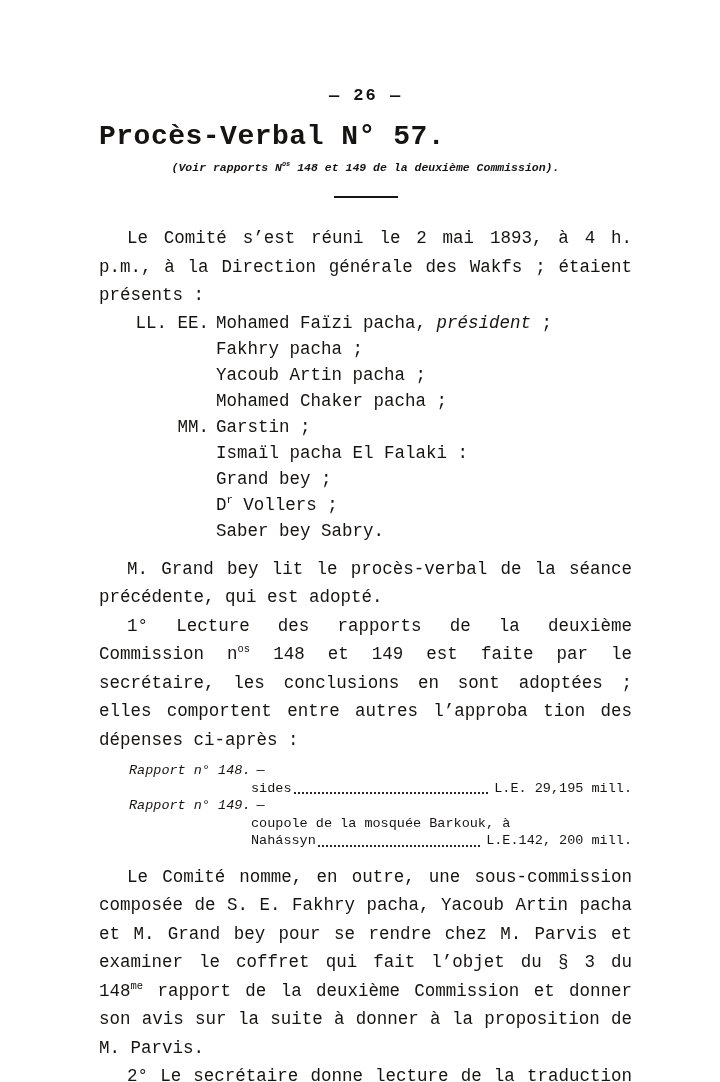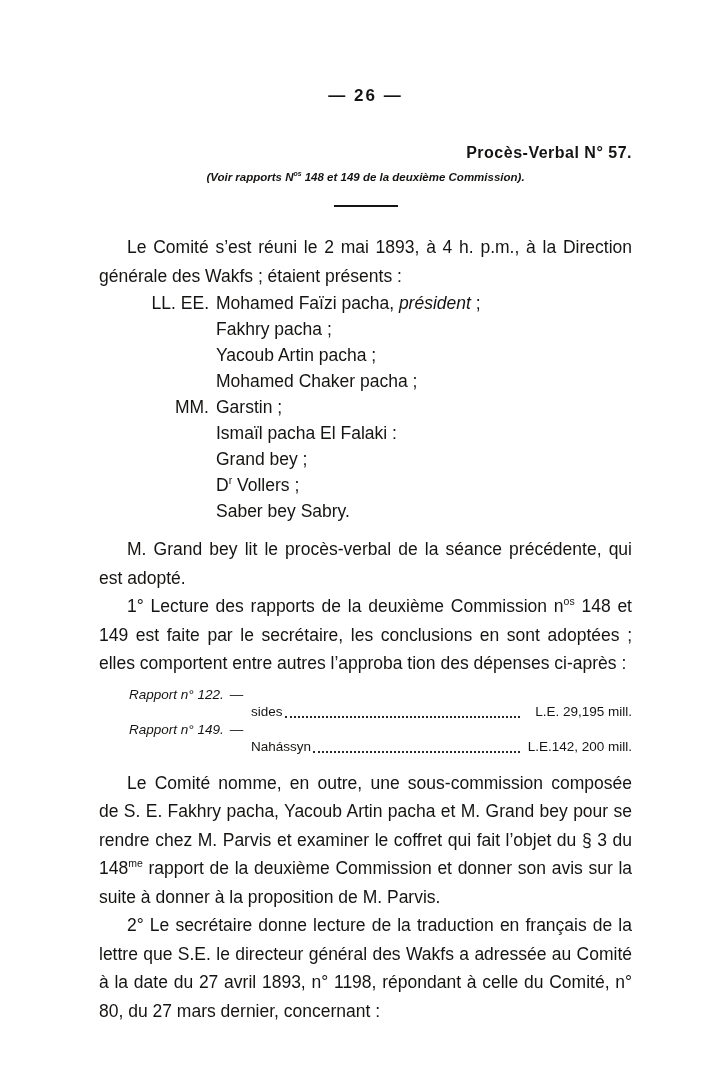--- a/index.html
+++ b/index.html
@@ -6,41 +6,41 @@
     margin: 0;
     padding: 0;
     background: #ffffff;
   }
   .sheet {
     position: relative;
     width: 720px;
     height: 1082px;
     background: #ffffff;
     overflow: hidden;
-    font-family: Liberation Sans, sans-serif;
+    font-family: Liberation Mono, monospace;
     color: #161412;
   }
   .content {
     position: absolute;
     left: 99px;
     top: 0;
     width: 533px;
   }
   .pageno {
     margin-top: 86px;
     text-align: center;
     font-weight: bold;
     font-size: 17px;
     letter-spacing: 2px;
   }
   .title {
-    margin-top: 38px;
-    text-align: right;
+    margin-top: 16px;
+    text-align: left;
     font-weight: bold;
-    font-size: 16px;
+    font-size: 28px;
     letter-spacing: 0.5px;
   }
   .subtitle {
     margin-top: 9px;
     text-align: center;
     font-weight: bold;
     font-style: italic;
     font-size: 11.5px;
   }
   .rule {
@@ -160,34 +160,35 @@
         </div>
     </div>
 
     <p class="para after-list">M. Grand bey lit le procès-verbal de la séance précédente, qui est adopté.</p>
 
     <p class="para"><span>1° Lecture des rapports de la deuxième Commission n</span><sup>os</sup><span> 148 et 149 est faite par le secrétaire, les conclusions en sont adoptées ; elles comportent entre autres l’approba tion des dépenses ci-après :</span></p>
 
     <div class="rapports">
       <div class="rapport">
         <div class="r-row">
-            <span class="r-label">Rapport n° 122.</span>
+            <span class="r-label">Rapport n° 148.</span>
             <span class="r-dash">—</span>
           </div>
         <div class="r-lastline">
             <span>sides</span>
             <span class="r-leader"></span>
             <span class="r-amount">L.E. 29,195 mill.</span>
           </div>
       </div>
       <div class="rapport">
         <div class="r-row">
             <span class="r-label">Rapport n° 149.</span>
             <span class="r-dash">—</span>
           </div>
+        <div class="r-cont">coupole de la mosquée Barkouk, à</div>
         <div class="r-lastline">
             <span>Nahássyn</span>
             <span class="r-leader"></span>
             <span class="r-amount">L.E.142, 200 mill.</span>
           </div>
       </div>
     </div>
 
     <p class="para after-rapports"><span>Le Comité nomme, en outre, une sous-commission composée de S. E. Fakhry pacha, Yacoub Artin pacha et M. Grand bey pour se rendre chez M. Parvis et examiner le coffret qui fait l’objet du § 3 du 148</span><sup>me</sup><span> rapport de la deuxième Commission et donner son avis sur la suite à donner à la proposition de M. Parvis.</span></p>
 

